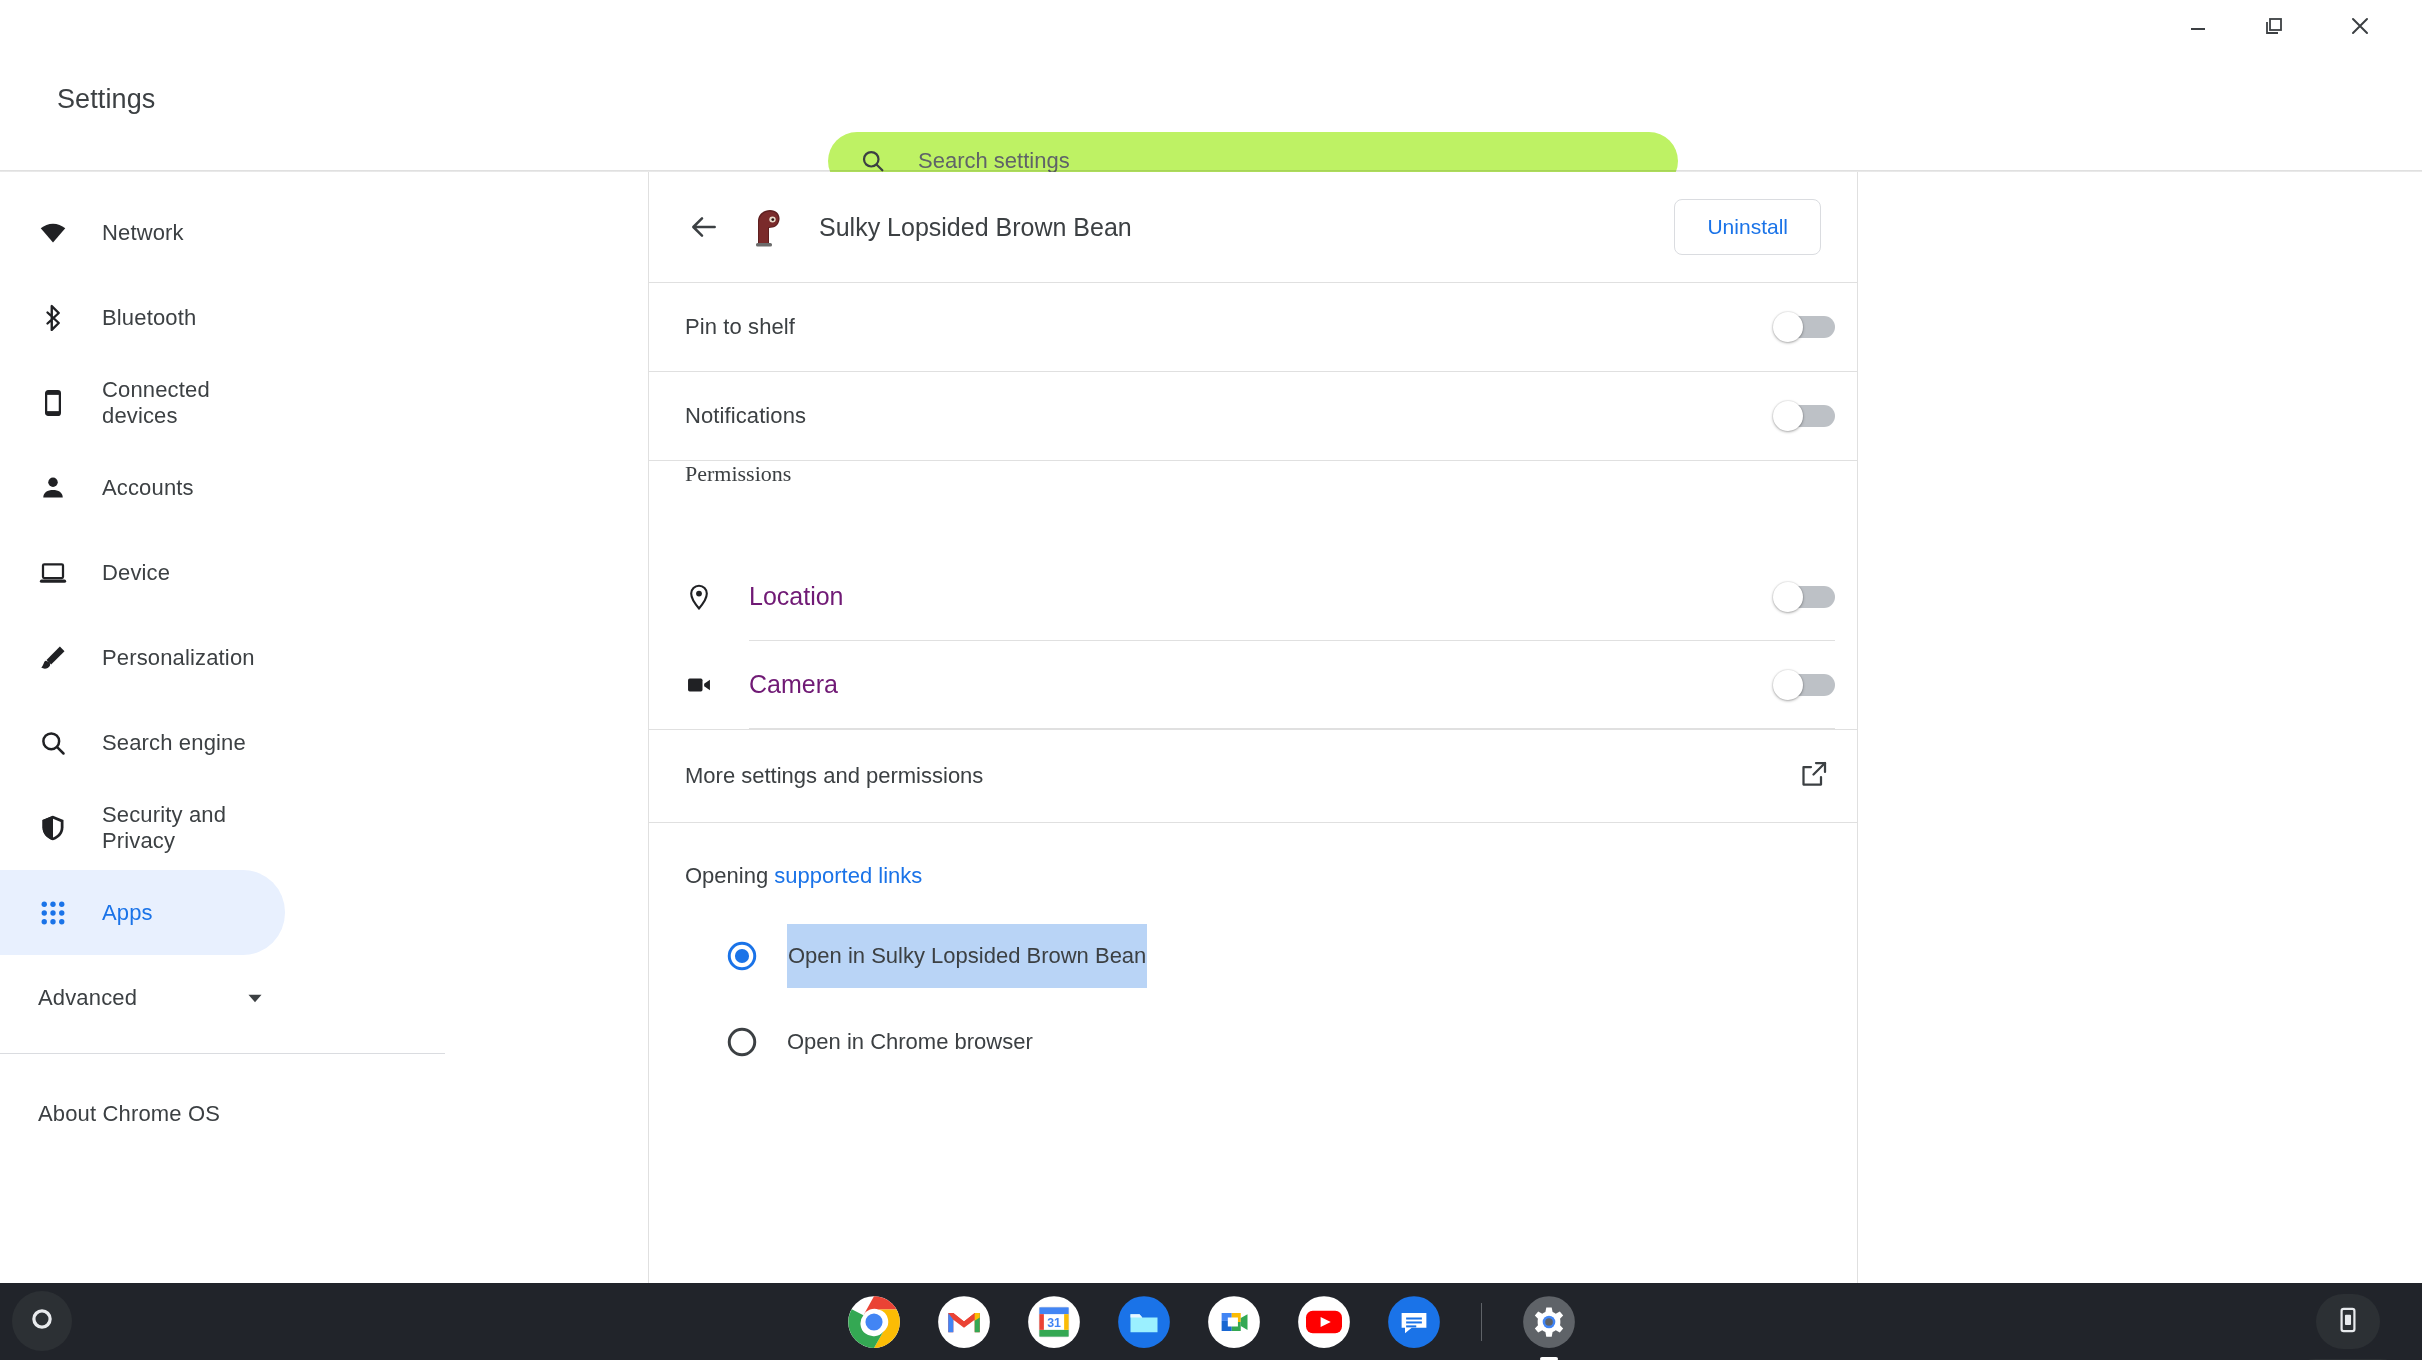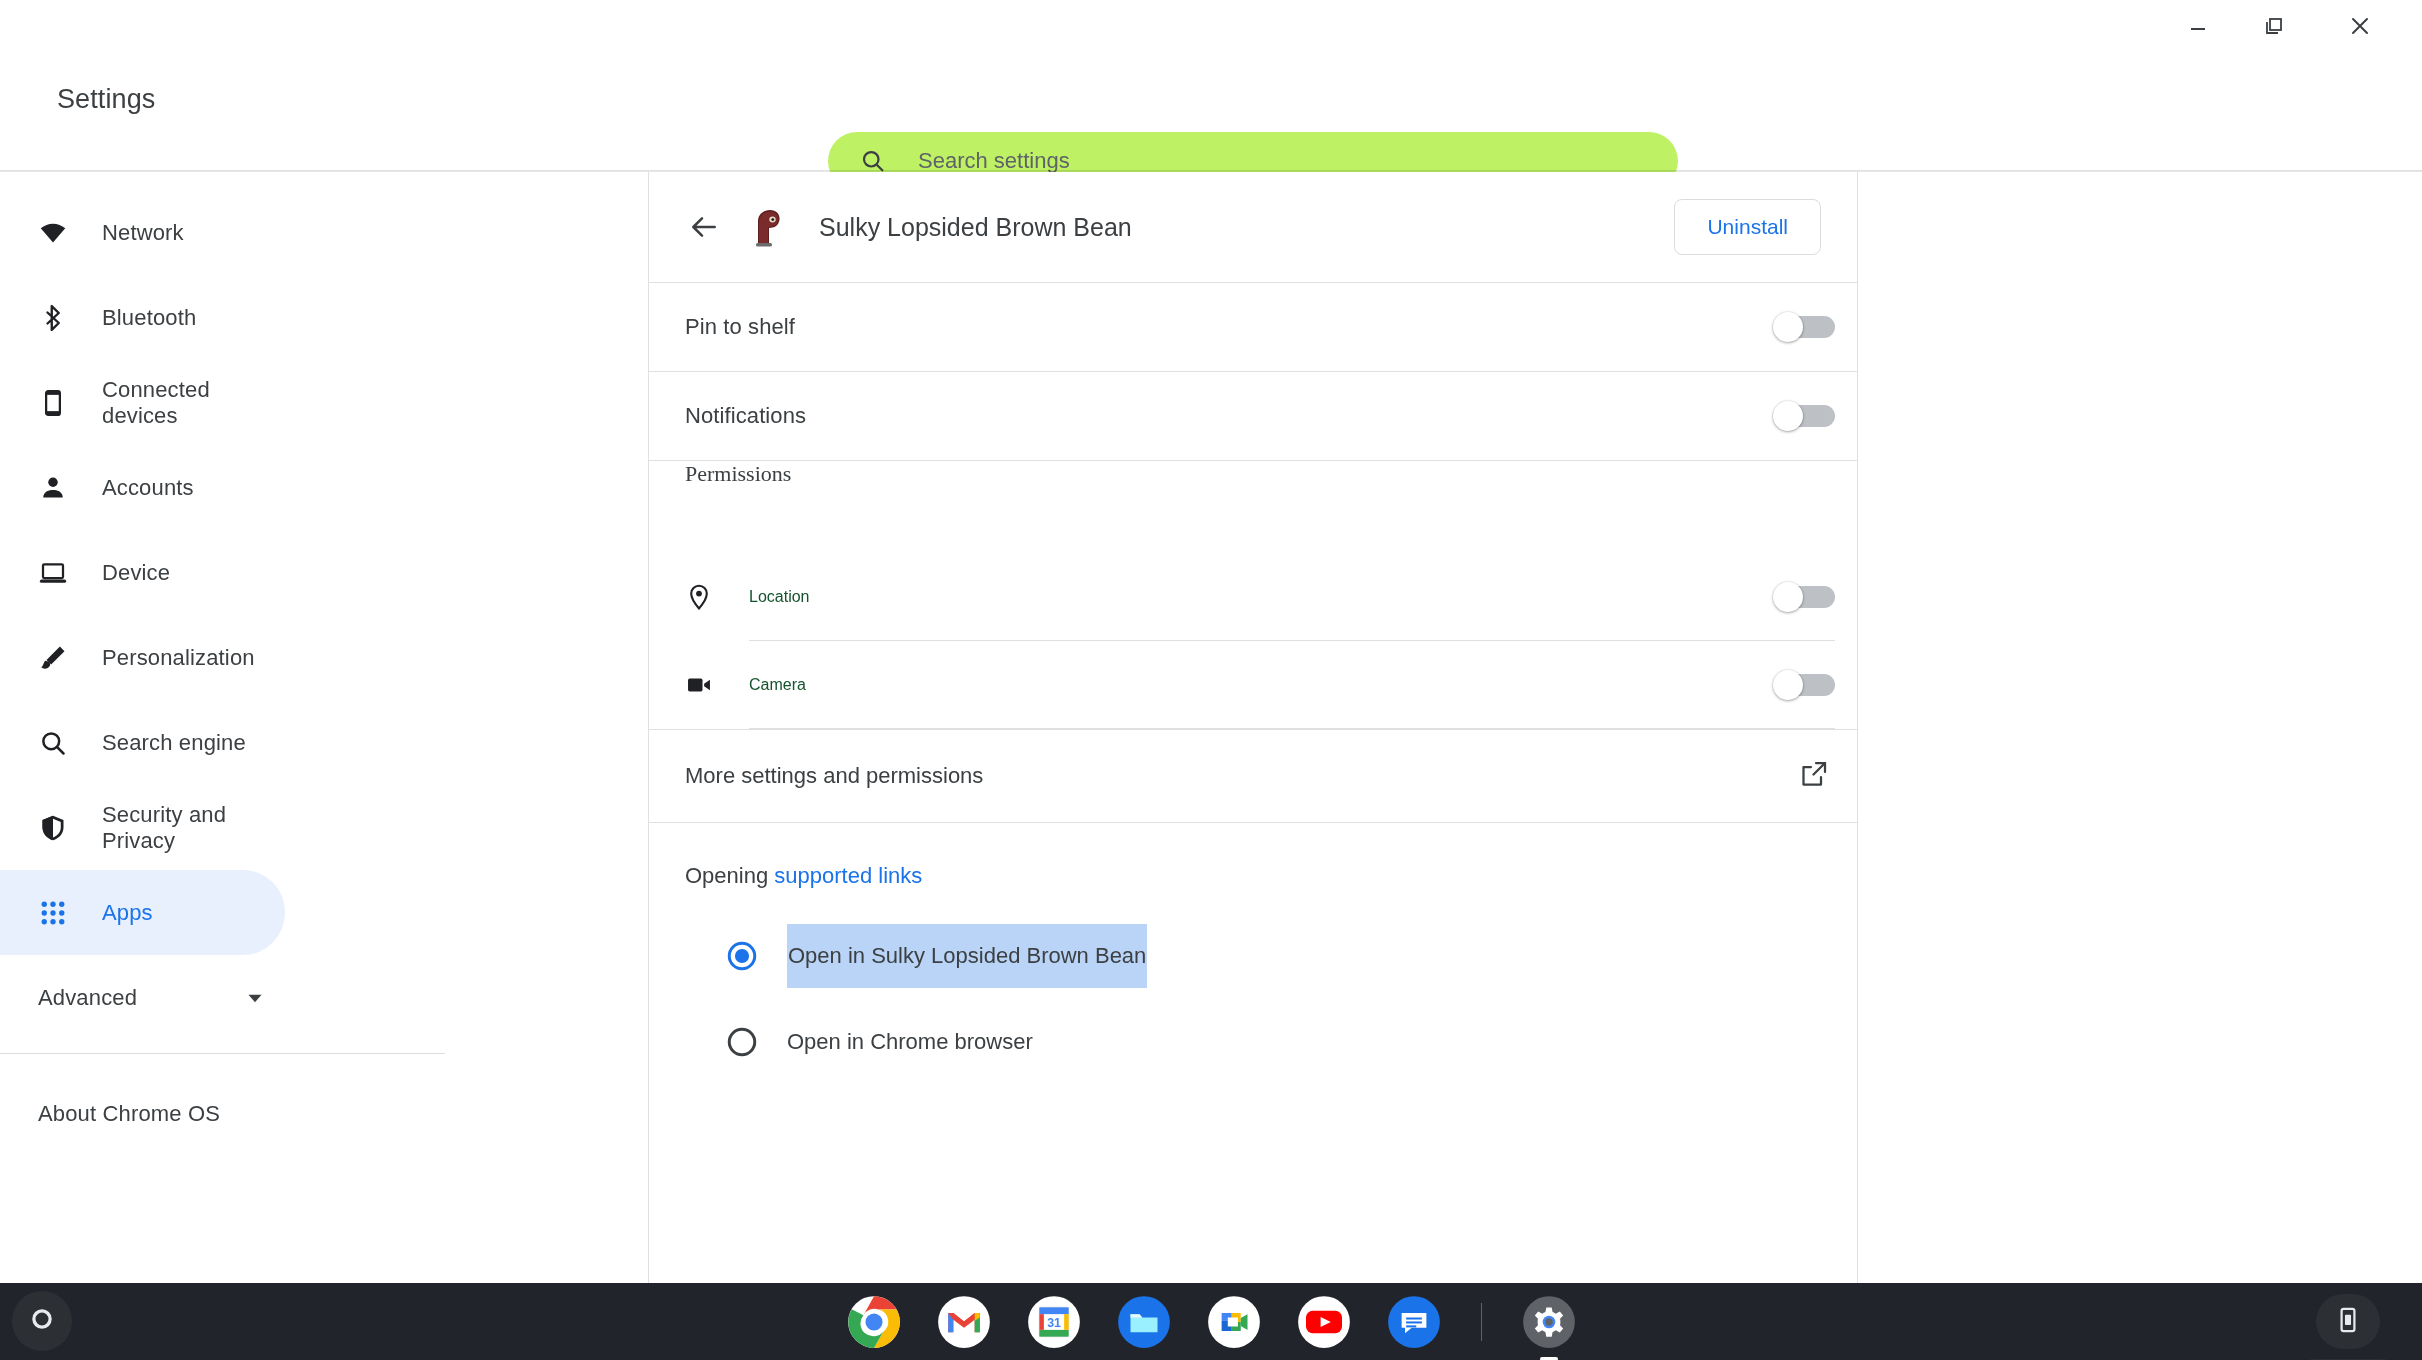--- a/index.html
+++ b/index.html
@@ -187,21 +187,21 @@
 
   .perm-row {
     height: 87px; display: flex; align-items: center;
     padding: 0 22px 0 0;
     cursor: pointer;
   }
   .perm-row .perm-icon {
     width: 100px; flex: 0 0 100px;
     display: flex; align-items: center; justify-content: center;
   }
-  .perm-row .row-label { flex: 1 1 auto; font-size: 16px; color: #14532d; }
+  .perm-row .row-label { flex: 1 1 auto; font-size: 25px; color: #701a75; }
 
   
   .switch {
     position: relative; width: 62px; height: 30px; flex: 0 0 62px;
     cursor: pointer;
   }
   .switch .track {
     position: absolute; right: 0; top: 4px;
     width: 52px; height: 22px; border-radius: 11px;
     background: #bdc1c6;

